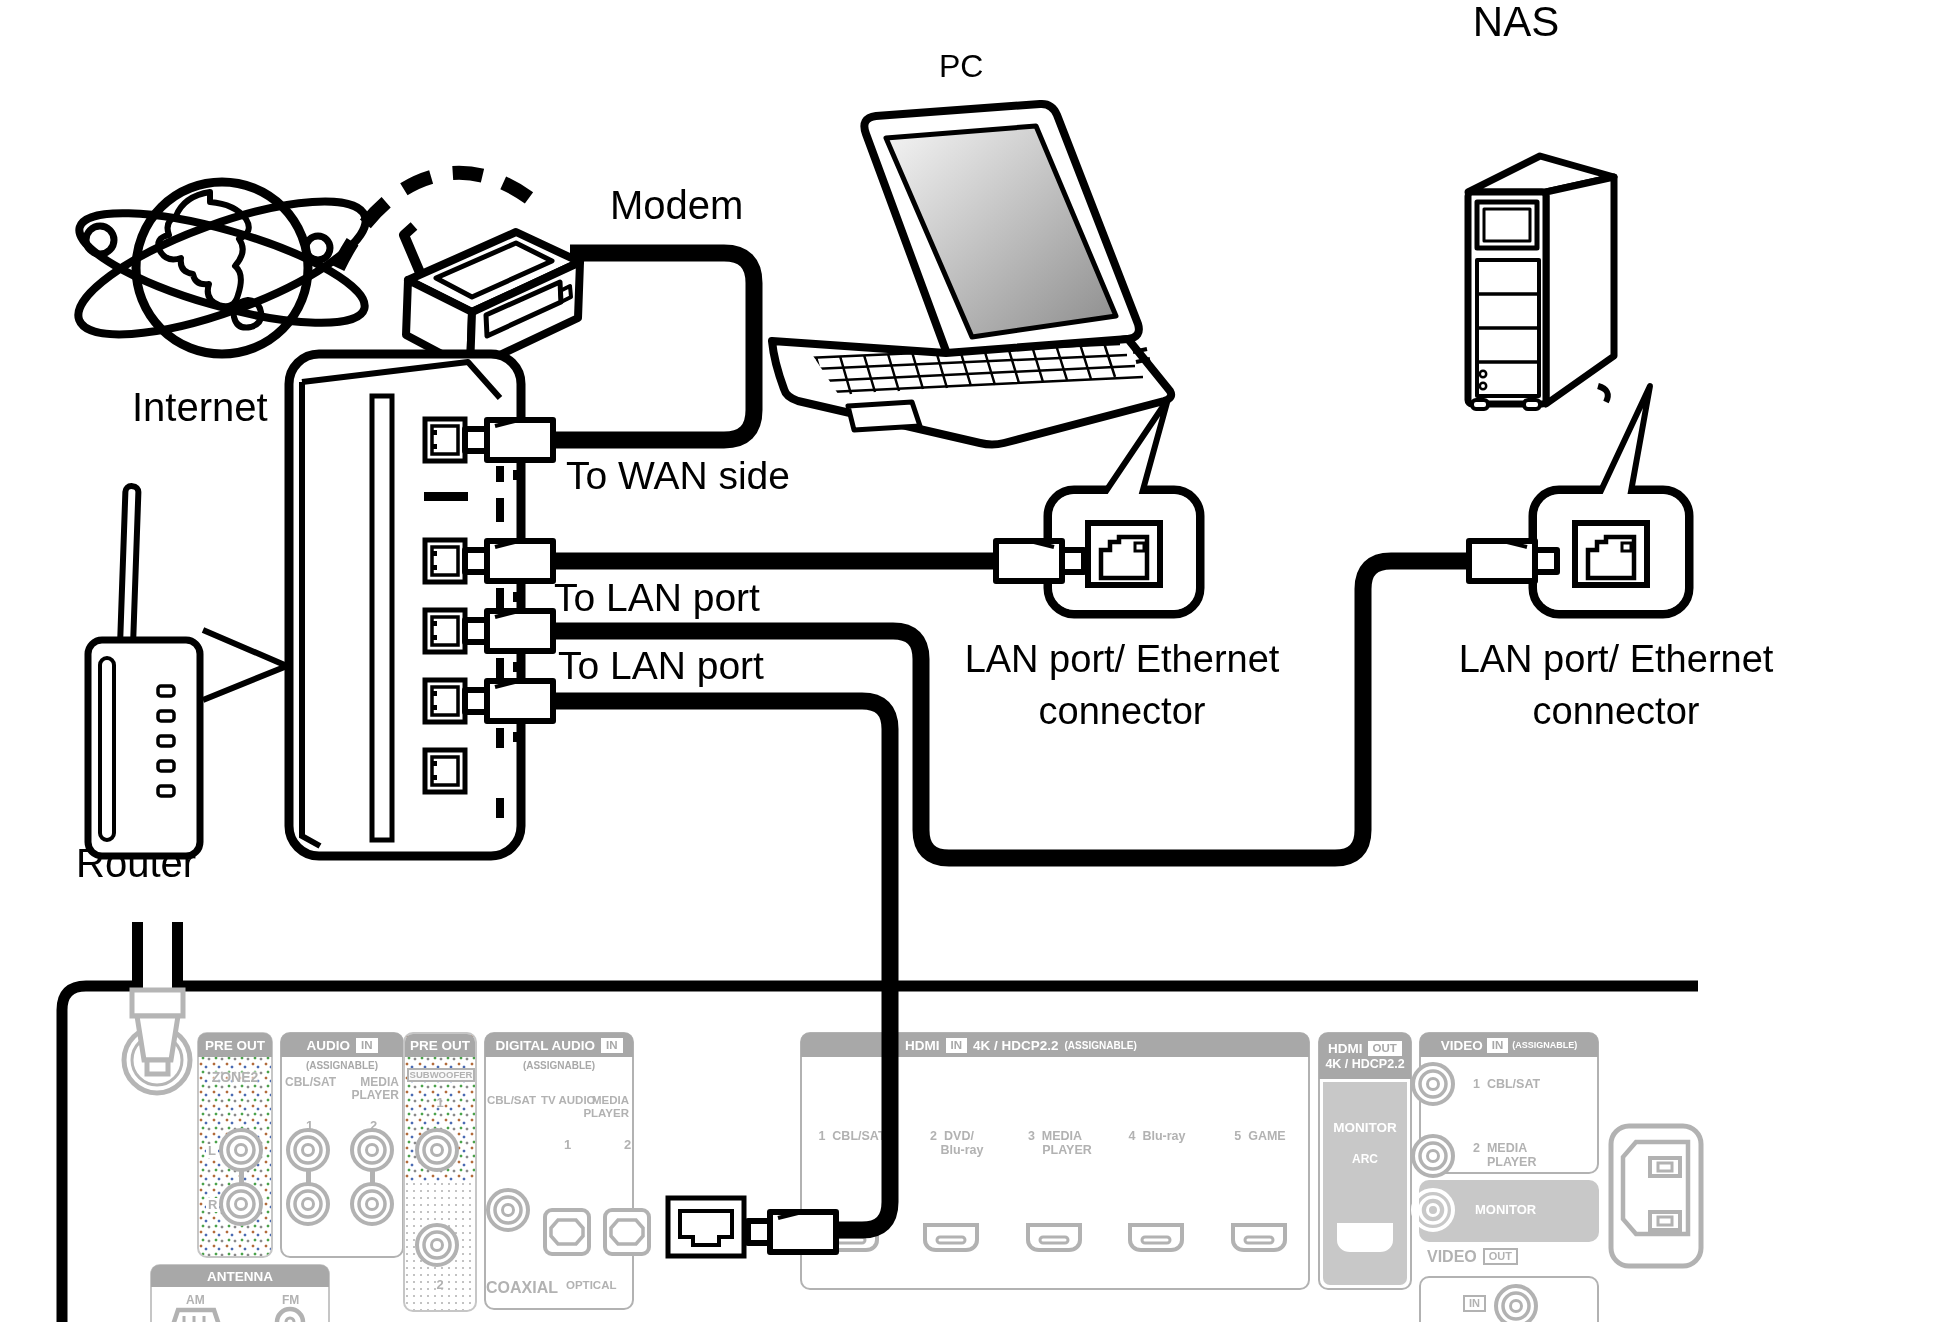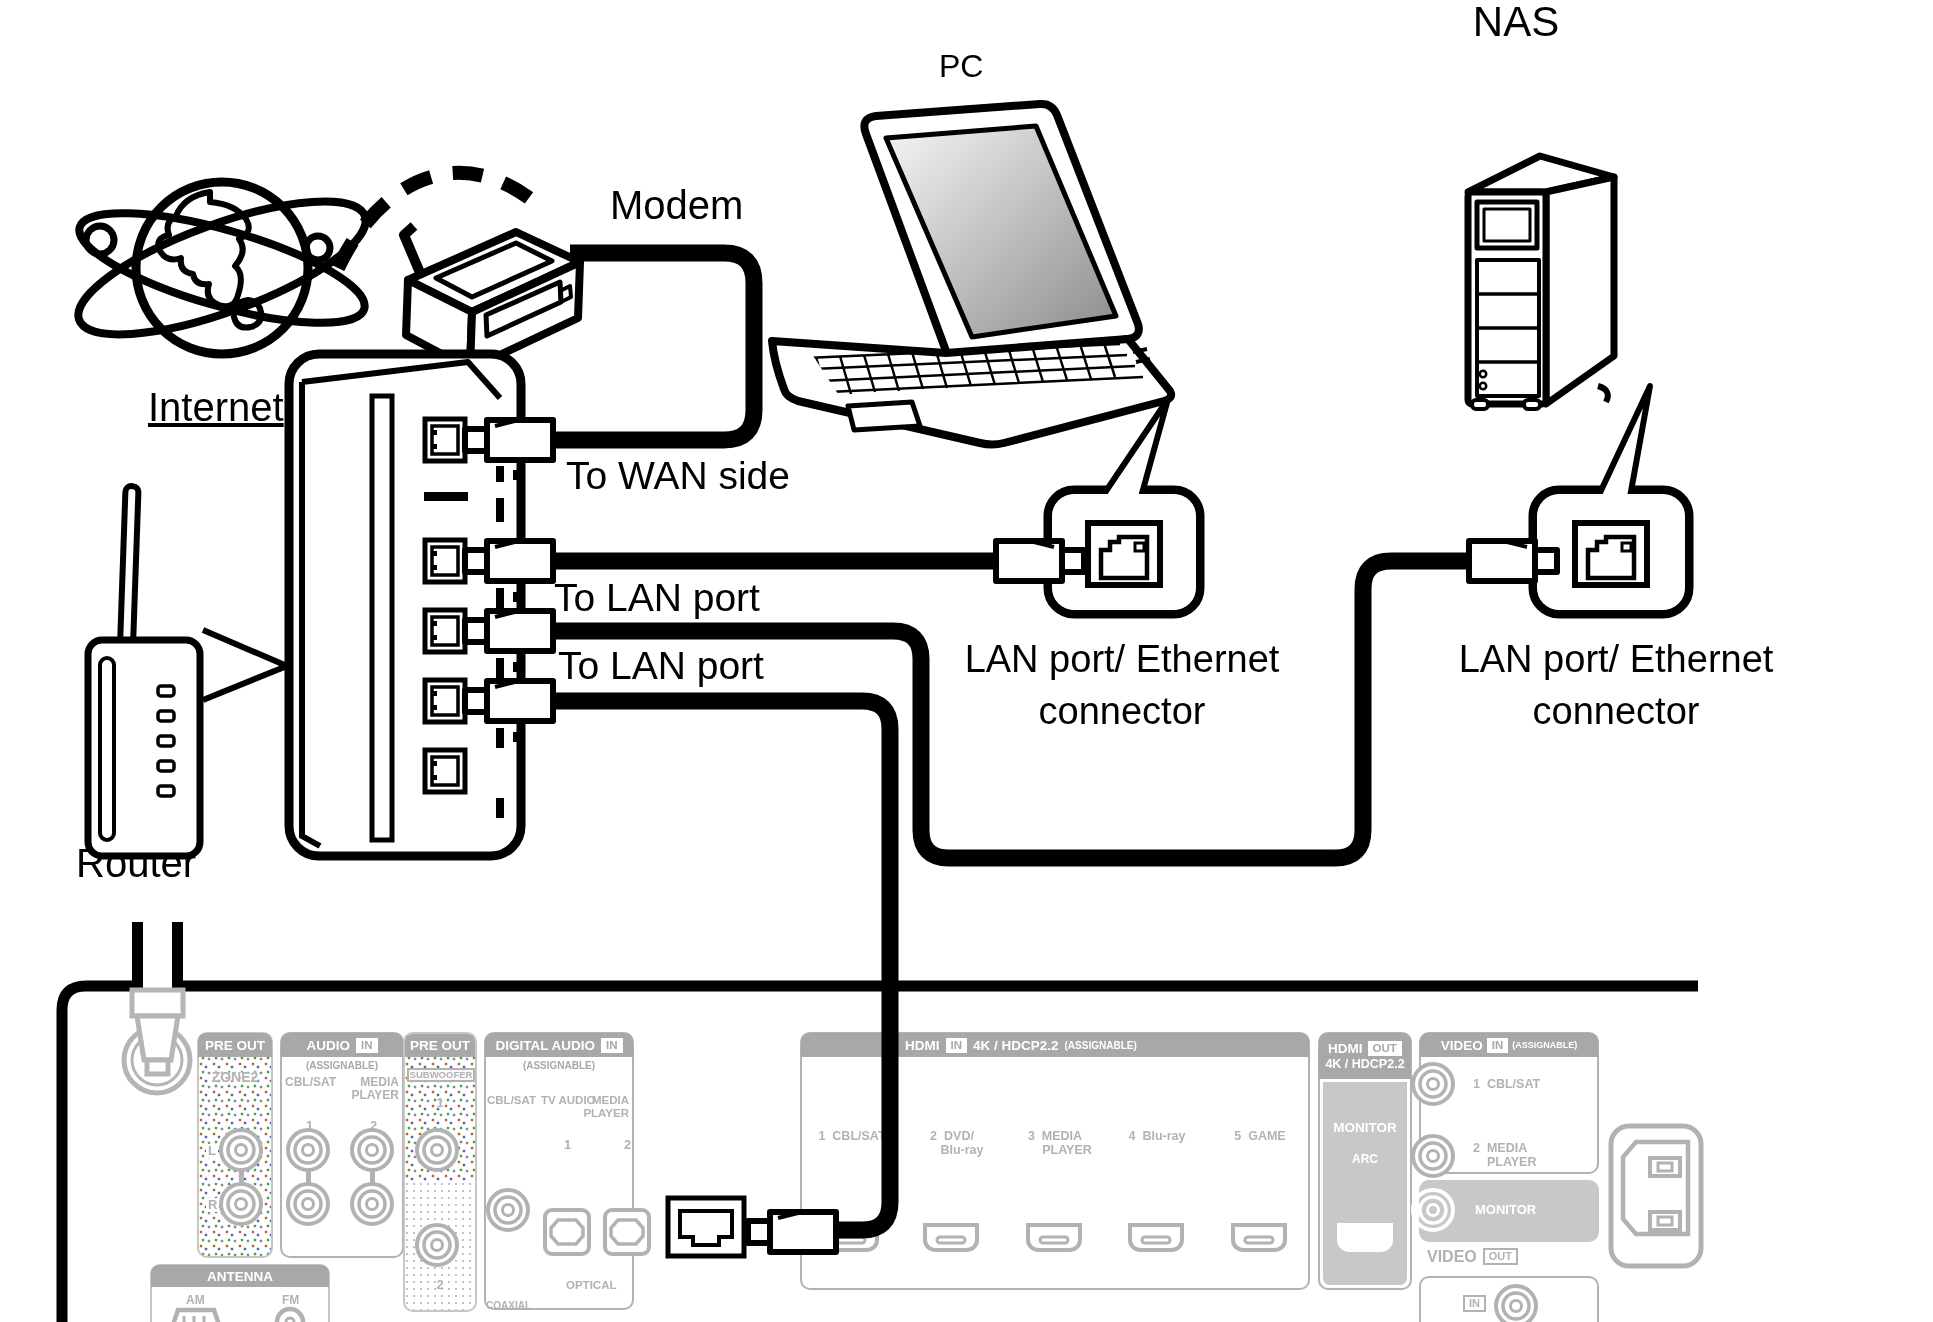--- a/index.html
+++ b/index.html
@@ -71,21 +71,21 @@
     </div>
     <div class="glabel" style="left:0;right:0;top:26px;text-align:center;font-size:10px;color:#a8a8a8;">(ASSIGNABLE)</div>
     <div class="glabel" style="left:1px;top:60px;font-size:11.5px;">CBL/SAT</div>
     <div class="glabel" style="left:55px;top:60px;font-size:11.5px;">TV AUDIO</div>
     <div class="glabel" style="right:3px;top:60px;font-size:11.5px;text-align:right;">
       <div>MEDIA</div>
         <div>PLAYER</div>
     </div>
     <div class="glabel" style="left:78px;top:104px;font-size:13px;">1</div>
     <div class="glabel" style="left:138px;top:104px;font-size:13px;">2</div>
-    <div class="glabel" style="left:0px;top:245px;font-size:10px;margin-top:21px;">COAXIAL</div>
+    <div class="glabel" style="left:0px;top:245px;font-size:16px;">COAXIAL</div>
     <div class="glabel" style="left:80px;top:245px;font-size:11.5px;text-align:center;">OPTICAL</div>
   </div>
 
 
   <div class="sec" style="left:800px;top:1032px;width:510px;height:258px;">
     <div class="hdr" style="justify-content:flex-start;padding-left:104px;">
       <span>HDMI</span>
         <span class="chip">IN</span>
       <span>4K / HDCP2.2</span>
       <span style="font-size:10px;font-weight:700;">(ASSIGNABLE)</span>
@@ -149,21 +149,21 @@
   </div>
 
   <div class="sec" style="left:150px;top:1264px;width:180px;height:70px;border-color:#c6c6c6;">
     <div class="hdr" style="height:22px;text-align:center;">
         <span>ANTENNA</span>
       </div>
     <div class="glabel" style="left:34px;top:28px;font-size:12px;">AM</div>
     <div class="glabel" style="left:130px;top:28px;font-size:12px;">FM</div>
   </div>
 
-  <div class="lbl" style="left:148px;top:386px;font-size:40px;text-decoration:underline;">Internet</div>
+  <div class="lbl" style="left:132px;top:386px;font-size:40px;">Internet</div>
   <div class="lbl" style="left:610px;top:184px;font-size:40px;">Modem</div>
   <div class="lbl" style="left:923px;top:50px;font-size:32px;margin-left:16px;">PC</div>
   <div class="lbl ctr" style="left:1516px;top:0px;font-size:42px;">NAS</div>
   <div class="lbl" style="left:76px;top:842px;font-size:40px;">Router</div>
   <div class="lbl" style="left:566px;top:456px;font-size:39px;">To WAN side</div>
   <div class="lbl" style="left:554px;top:578px;font-size:39px;">To LAN port</div>
   <div class="lbl" style="left:558px;top:646px;font-size:39px;">To LAN port</div>
   <div class="lbl ctr" style="left:1122px;top:640px;font-size:38px;">LAN port/ Ethernet</div>
   <div class="lbl ctr" style="left:1122px;top:692px;font-size:38px;">connector</div>
   <div class="lbl ctr" style="left:1616px;top:640px;font-size:38px;">LAN port/ Ethernet</div>

